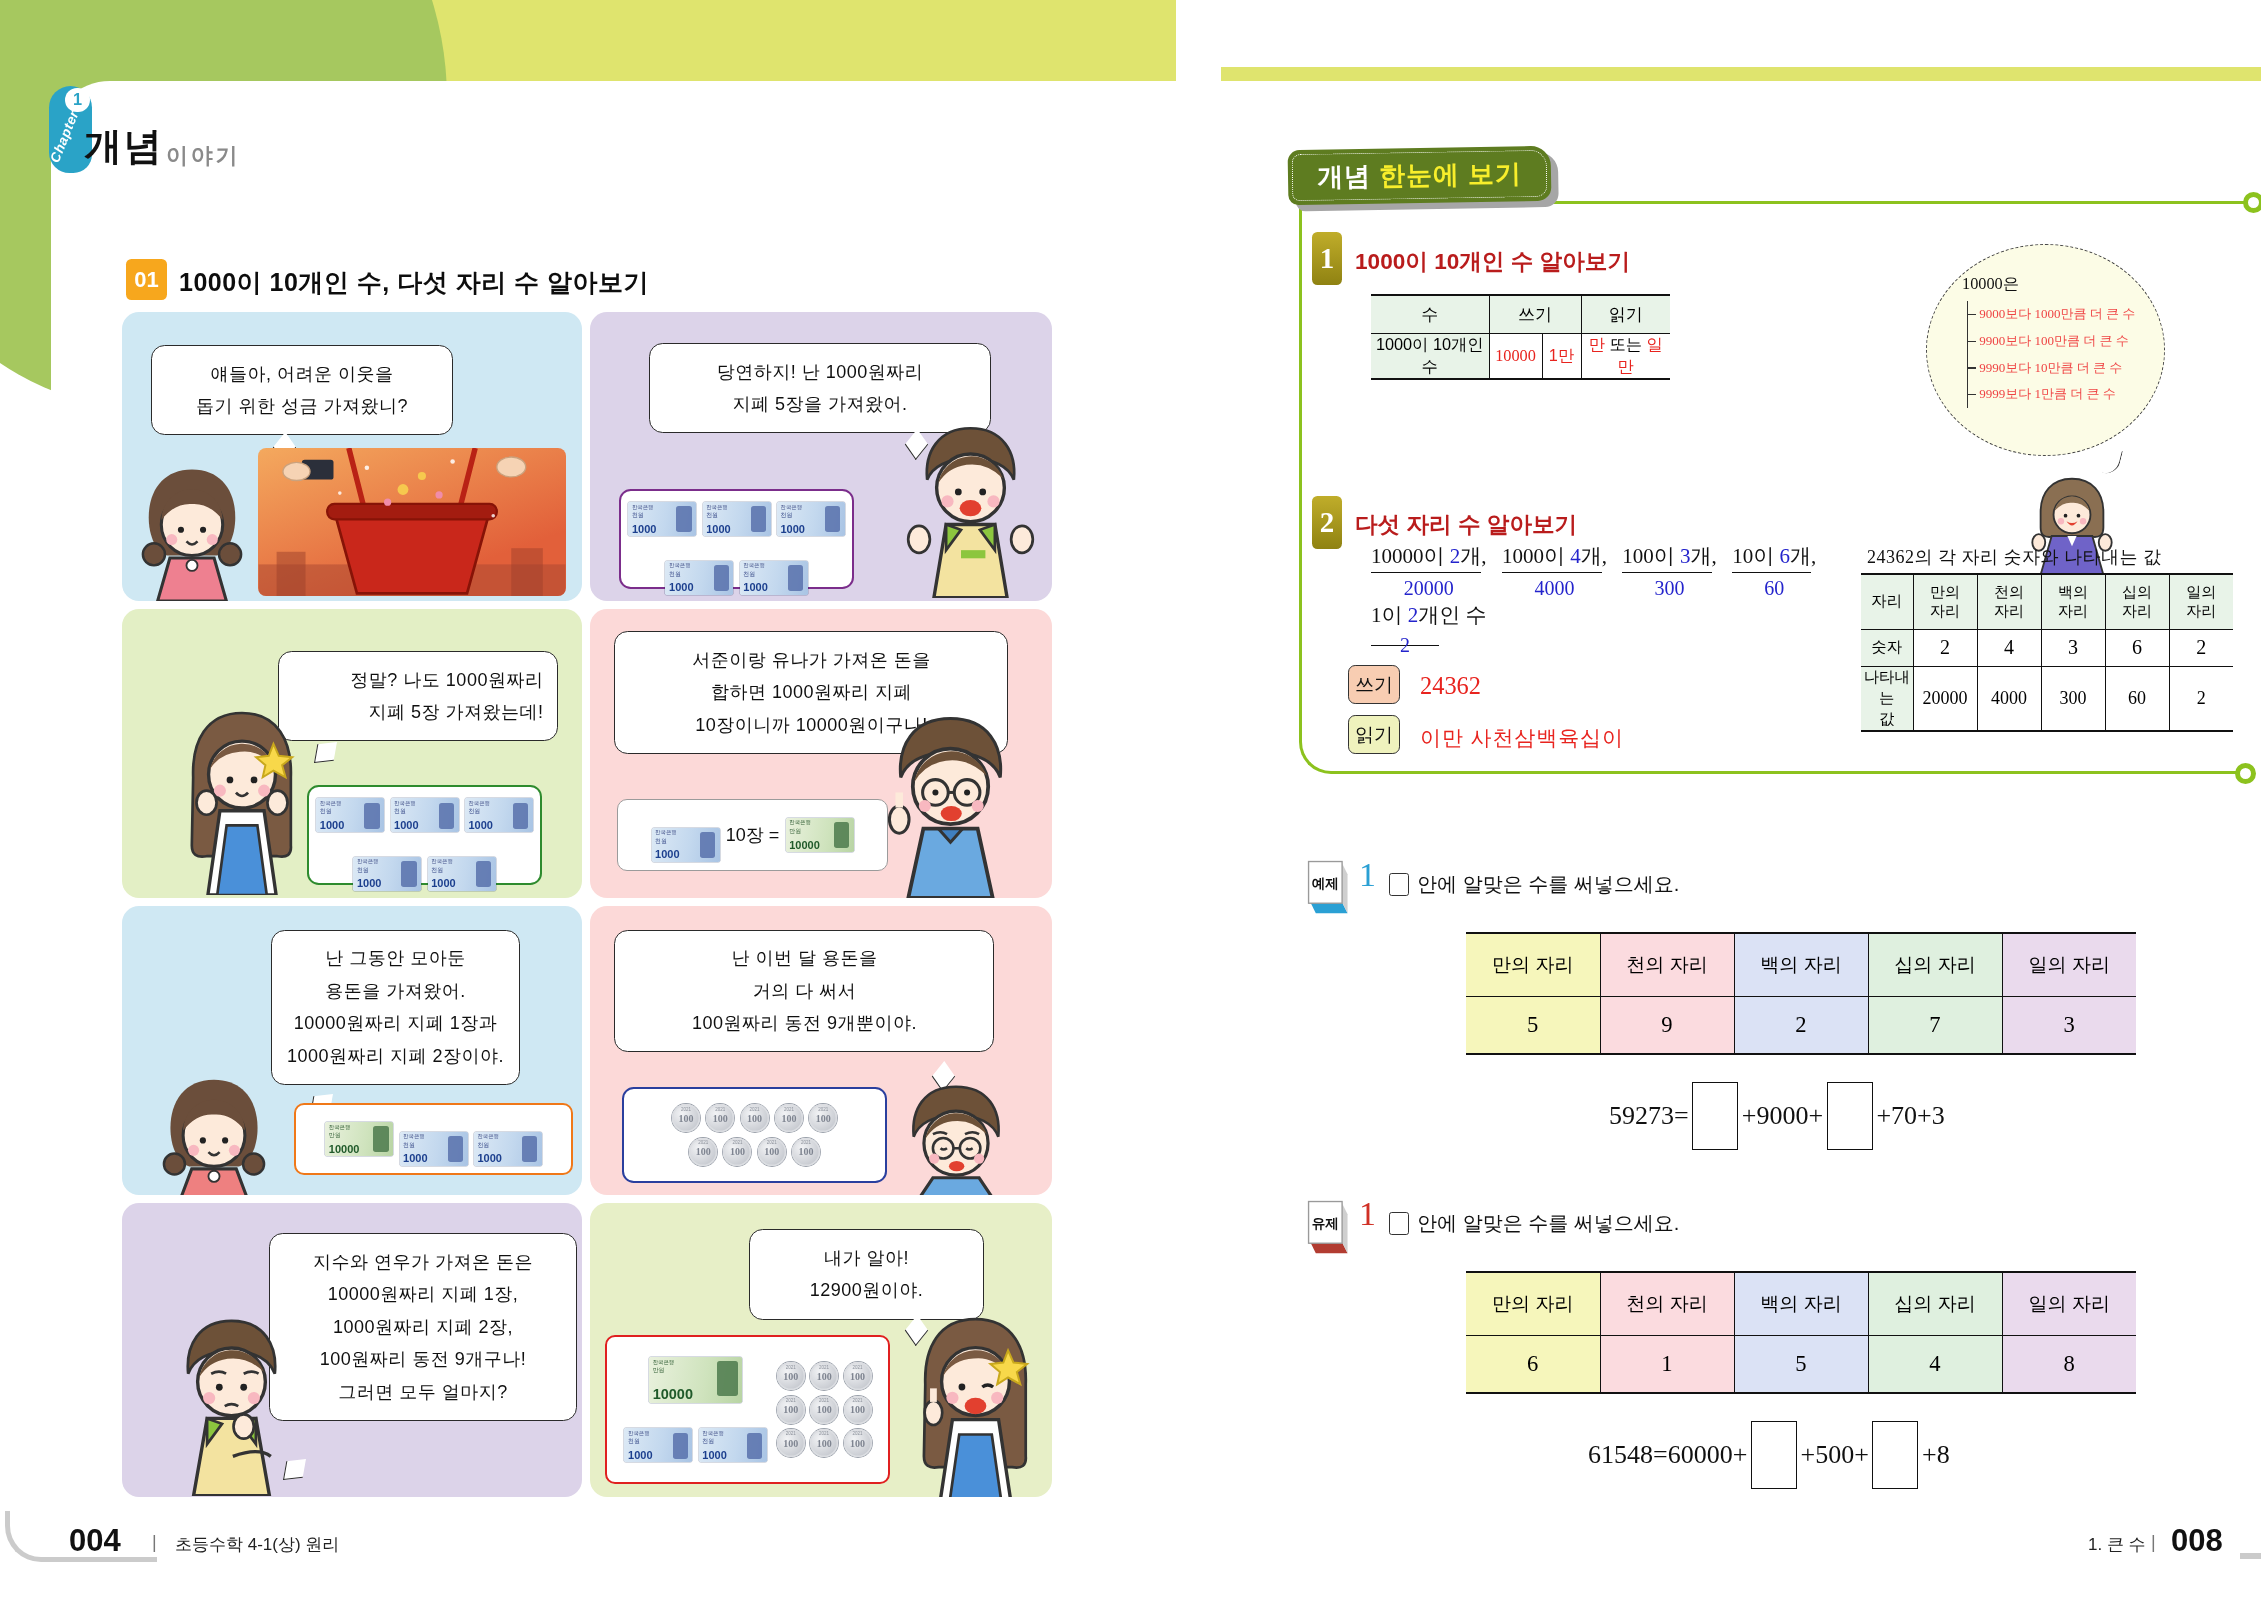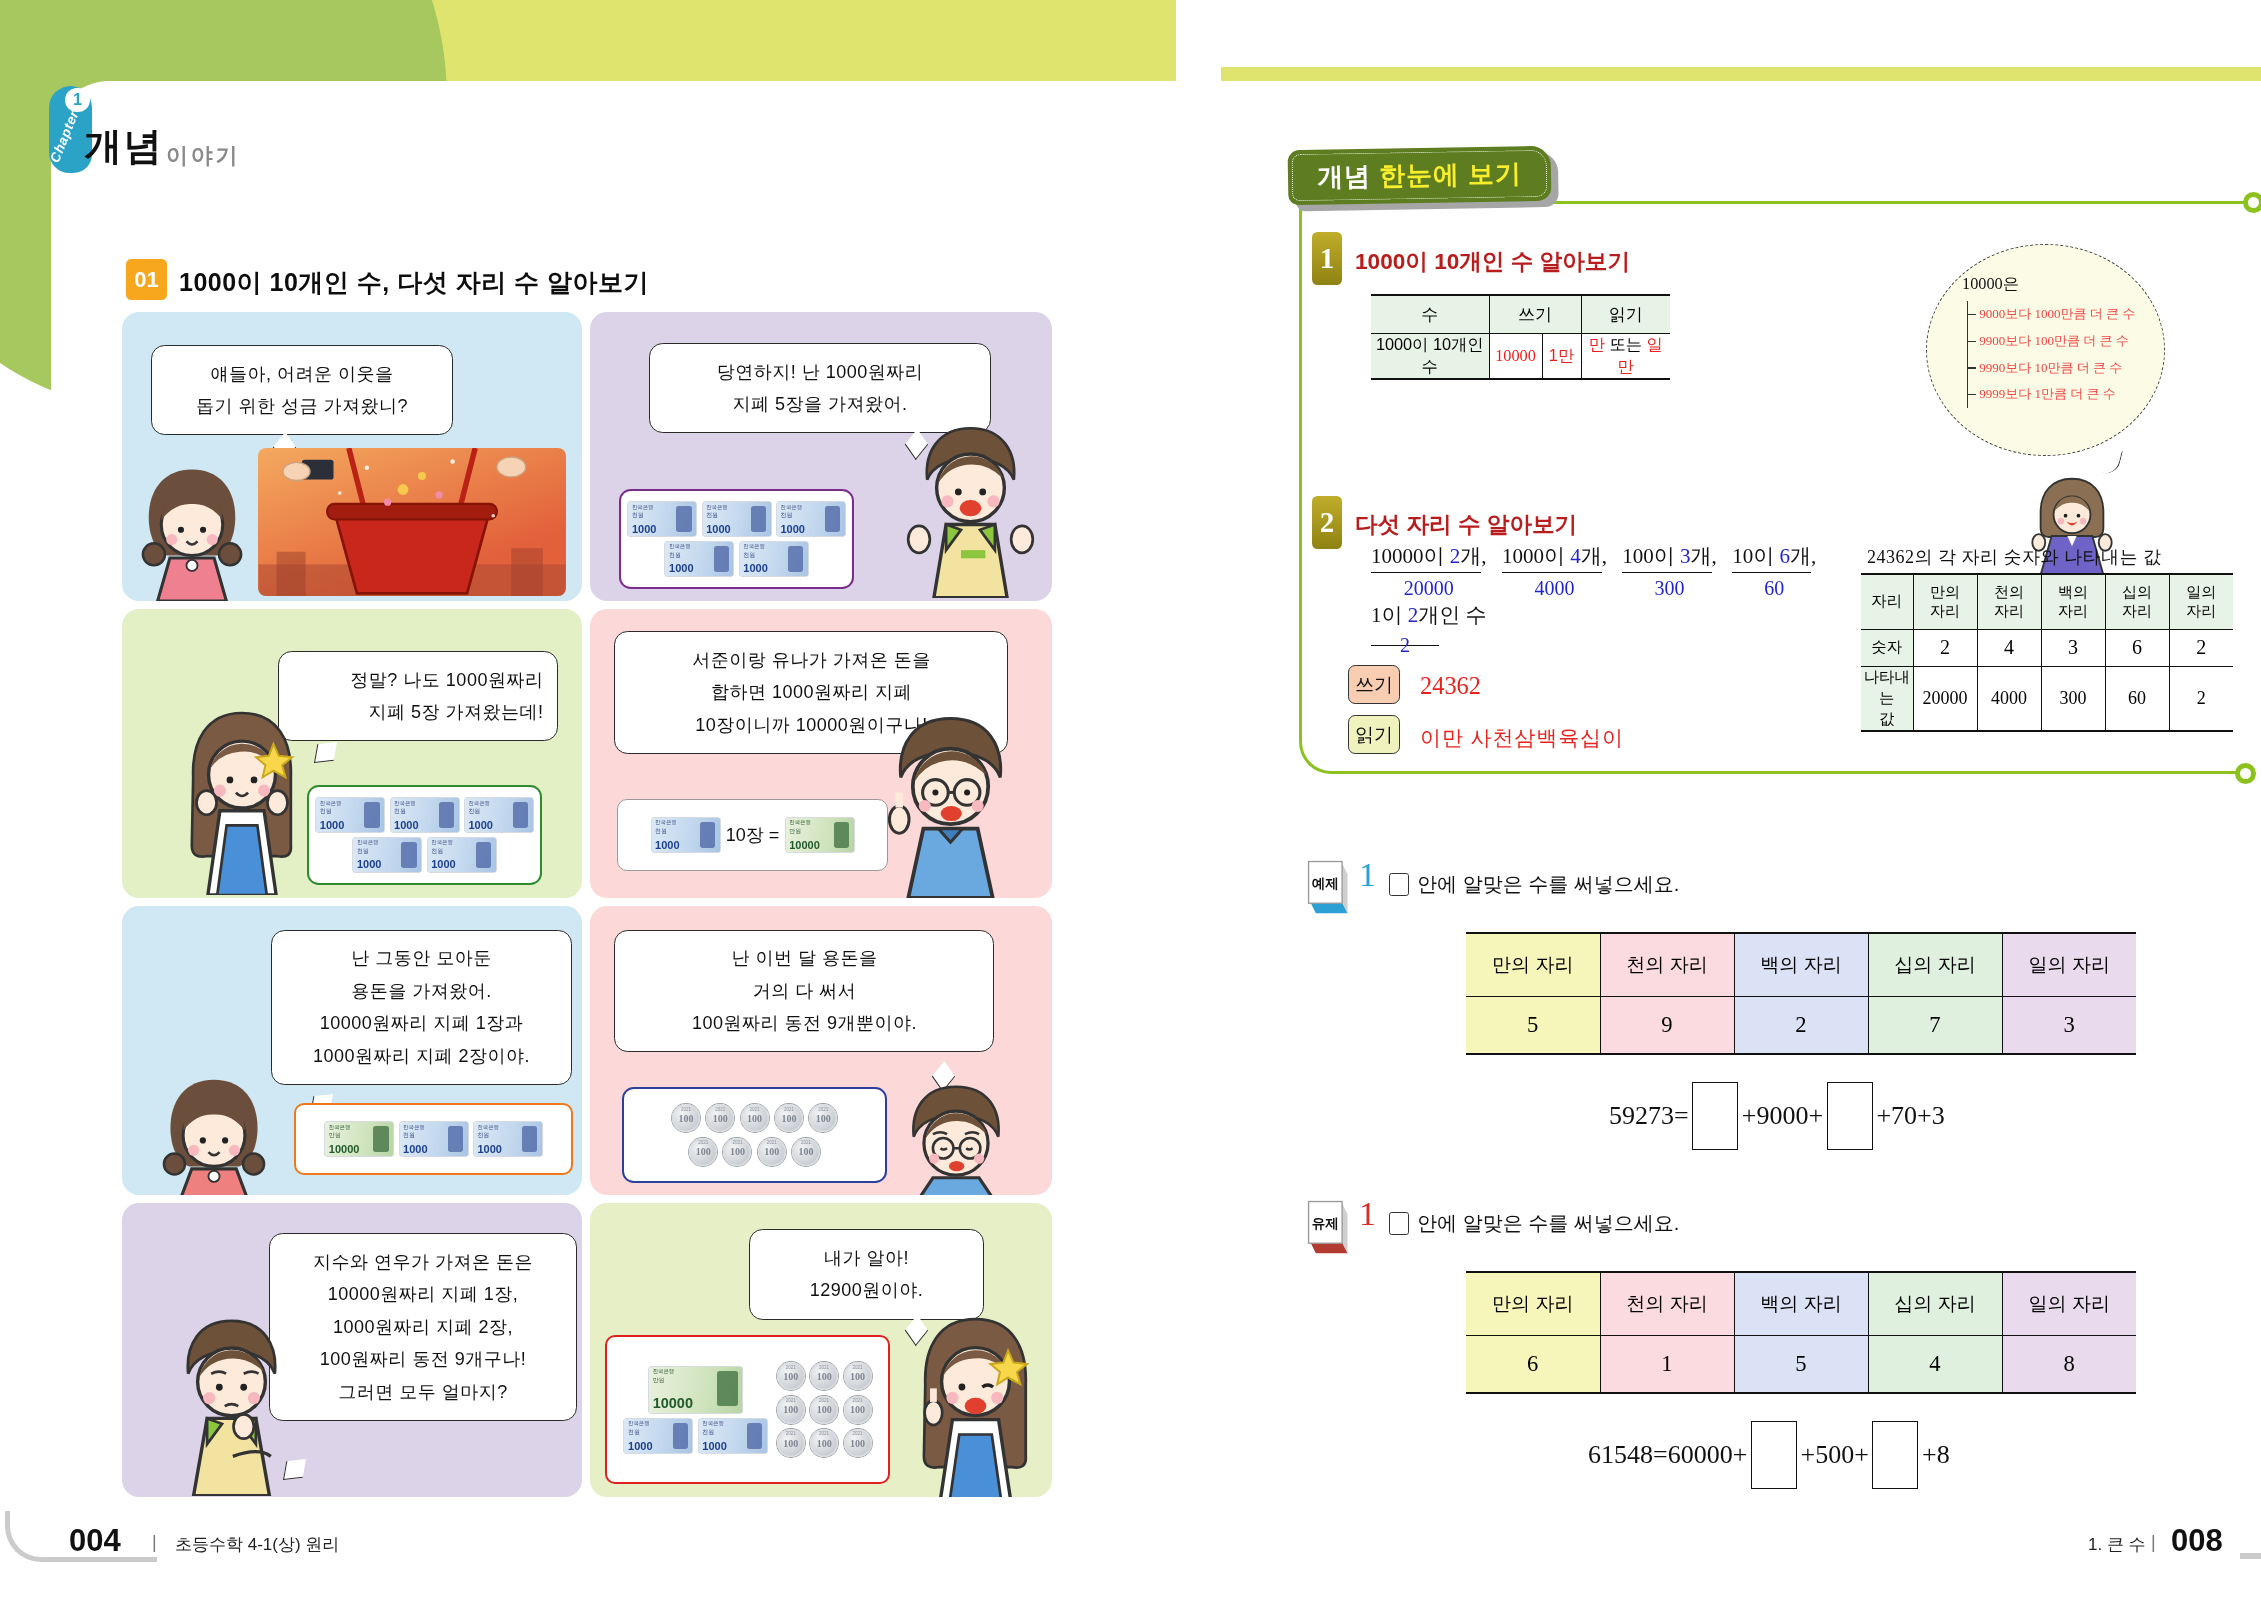--- a/index.html
+++ b/index.html
@@ -55,21 +55,21 @@
     justify-content:center;gap:5.4px;padding:7.2px;}
   .bd-purple{border:2.3px solid #7b2d8b;border-radius:11.8px;}
   .bd-green{border:2.3px solid #2e8b2e;border-radius:11.8px;}
   .bd-gray{border:1.8px solid #9b9b9b;border-radius:10px;}
   .bd-orange{border:2.7px solid #f07818;border-radius:10px;}
   .bd-navy{border:2.3px solid #2a3f9e;border-radius:11.8px;}
   .bd-red{border:2.7px solid #e02020;border-radius:10px;}
   .mrow{display:flex;gap:6.3px;justify-content:center;align-items:center;}
 
   .bill{position:relative;width:68px;height:34px;border-radius:1.8px;box-shadow:0 0 0 0.5px rgba(20,40,90,.35);}
-  .b1000{background:linear-gradient(100deg,#dce9f5,#c3d8ee 55%,#a9c4e4);}
+  .b1000{background:linear-gradient(100deg,#dce9f5,#c3d8ee 55%,#a9c4e4);margin-top:19px;}
   .b10000{background:linear-gradient(100deg,#e9f1dd,#cfe3bd 60%,#b8d4a4);}
   .bill .b-num{position:absolute;left:3.6px;bottom:1.4px;font:700 11px var(--sans);color:#1c3f8e;}
   .b10000 .b-num{color:#205a2a;}
   .bill .b-portrait{position:absolute;right:4.5px;top:4.1px;width:15.4px;height:26px;background:#5871ab;border-radius:2.7px;opacity:.85;}
   .b10000 .b-portrait{background:#4c7a4c;}
   .bill .b-bank{position:absolute;left:3.6px;top:1.4px;font-size:5.4px;color:#44538a;}
   .bill .b-small{position:absolute;left:3.6px;top:9px;font-size:5.9px;color:#2c3f80;}
   .b10000 .b-bank,.b10000 .b-small{color:#2f5c33;}
   .bill.lg{width:93px;height:46px;} .bill.lg .b-num{font-size:14.5px;} .bill.lg .b-portrait{width:21px;height:35px;}
 
@@ -393,21 +393,21 @@
               <span class="b-bank">한국은행</span>
               <span class="b-small">만원</span>
               <span class="b-portrait"></span>
               <span class="b-num">10000</span>
             </div>
         </div>
       </div>
     </div>
 
     <div class="panel bg-b">
-      <div class="bubble" style="left:149px;top:23.5px;width:301px;">
+      <div class="bubble" style="left:149px;top:23.5px;width:249px;">
         <div>난 그동안 모아둔</div>
         <div>용돈을 가져왔어.</div>
         <div>10000원짜리 지폐 1장과</div>
         <div>1000원짜리 지폐 2장이야.</div>
       </div>
       <div class="tail" style="left:190px;top:189px;transform:rotate(100deg) skew(16deg);"></div>
       <svg class="char" style="left:23.5px;top:166px;" width="136" height="127" viewBox="0 0 220 204">
         <path d="M110 12 C58 12 36 54 40 100 C43 134 60 150 70 152 L150 152 C160 150 177 134 180 100 C184 54 162 12 110 12Z" fill="#6b4e3b"></path>
         <circle cx="110" cy="102" r="50" fill="#fdeada" stroke="#333" stroke-width="5"></circle>
         <path d="M60 94 A50 50 0 0 1 160 94 Q138 66 110 68 Q82 66 60 94Z" fill="#6b4e3b"></path>

